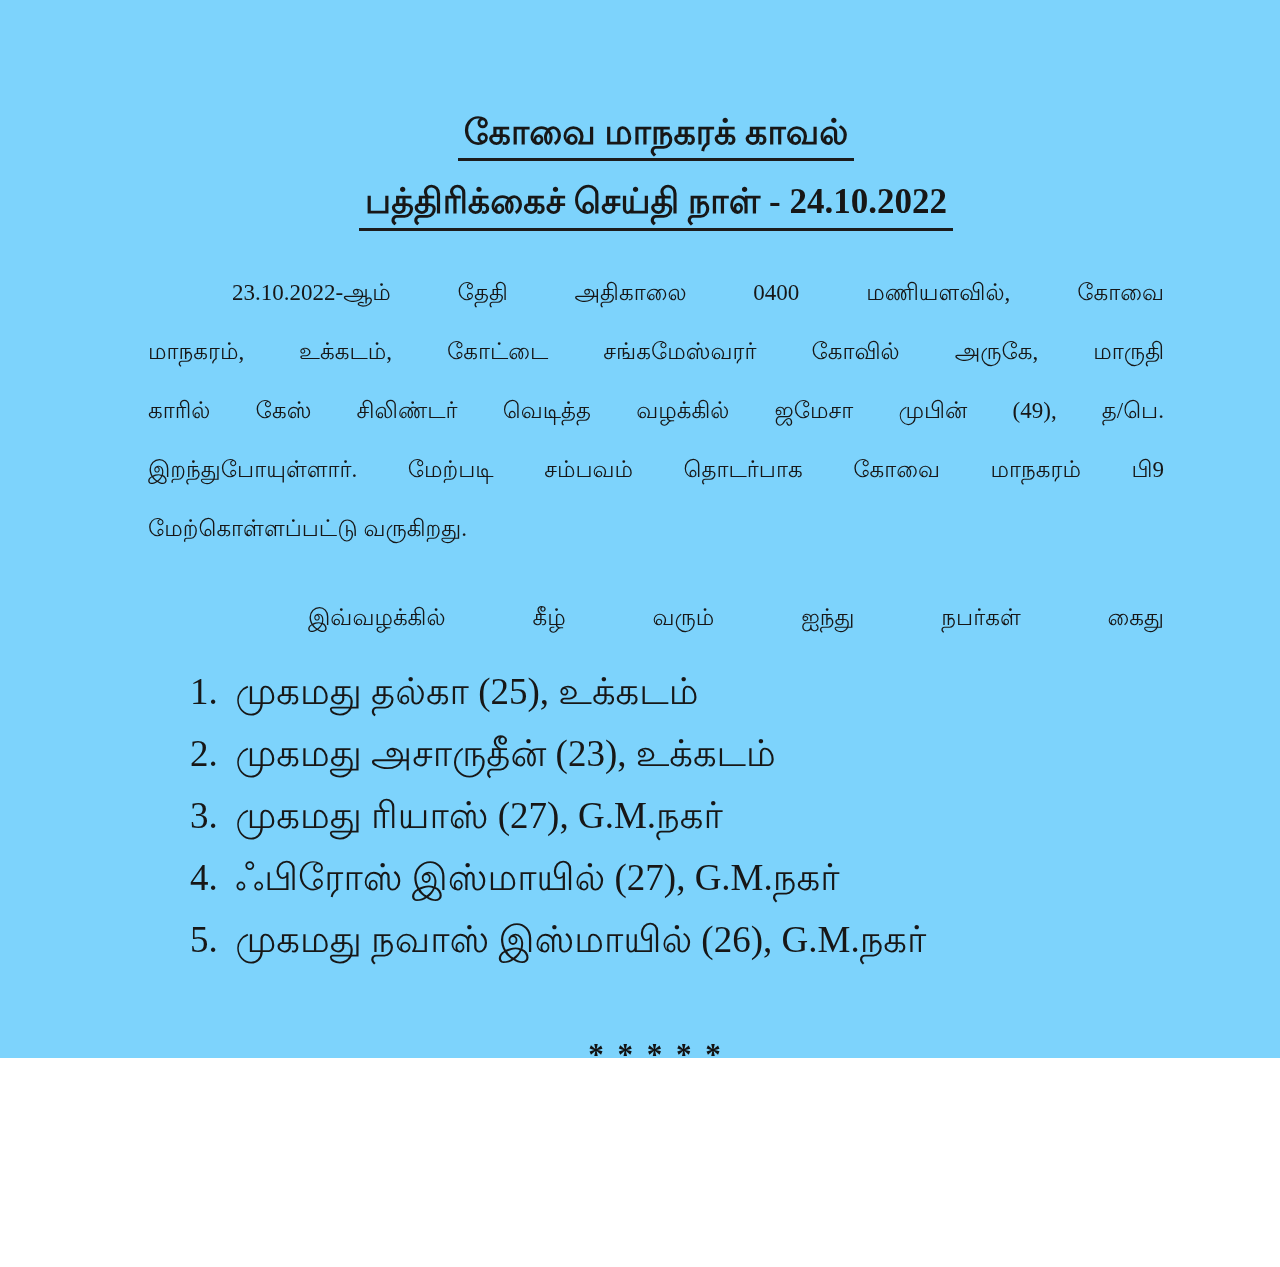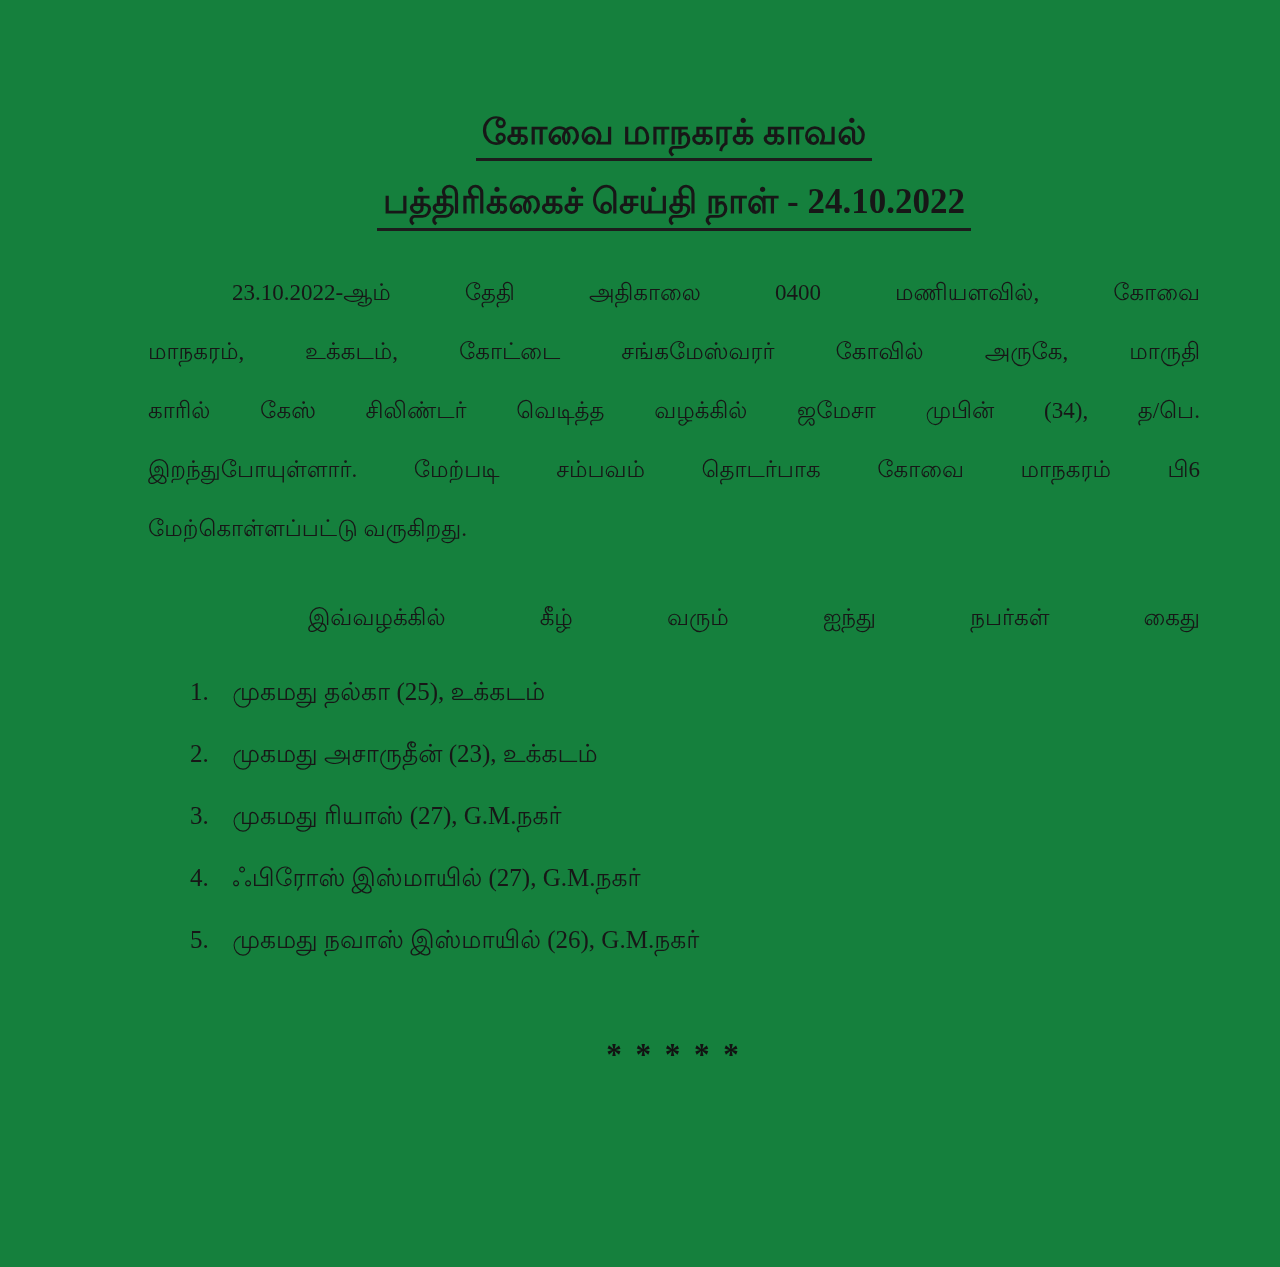--- a/index.html
+++ b/index.html
@@ -4,24 +4,24 @@
 <style>
   * { margin: 0; padding: 0; box-sizing: border-box; }
   html, body {
     width: 1280px;
     background: #ffffff;
     font-family: "Liberation Serif", "DejaVu Serif", serif;
   }
   .sheet {
     position: relative;
     width: 1280px;
-    height: 1267px;
-    background: #15803d;
+    height: 1058px;
+    background: #7dd3fc;
     color: #171717;
-    padding: 112px 80px 0 148px;
+    padding: 112px 116px 0 148px;
     overflow: hidden;
   }
   
   .heading {
     text-align: center;
     font-weight: bold;
     font-size: 35px;
     line-height: 1.18;
   }
   .heading .ul {
@@ -51,21 +51,21 @@
     justify-content: space-between;
     height: 59px;
     line-height: 59px;
     padding-left: 160px;
     font-family: Liberation Serif, serif;
   }
   
   .arrest-list {
     margin-top: 14px;
     padding-left: 42px;
-    font-size: 25px;
+    font-size: 37px;
   }
   .arrest-list .row {
     height: 62px;
     line-height: 62px;
     white-space: nowrap;
   }
   .arrest-list .num {
     display: inline-block;
     min-width: 36px;
   }
@@ -88,22 +88,22 @@
     <span class="ul">கோவை மாநகரக் காவல்</span>
   </div>
 
   <div class="heading heading-subtitle">
     <span class="ul">பத்திரிக்கைச் செய்தி நாள் - 24.10.2022</span>
   </div>
 
   <div class="para">
     <div class="line first">23.10.2022-ஆம் தேதி அதிகாலை 0400 மணியளவில், கோவை</div>
     <div class="line">மாநகரம், உக்கடம், கோட்டை சங்கமேஸ்வரர் கோவில் அருகே, மாருதி</div>
-    <div class="line">காரில் கேஸ் சிலிண்டர் வெடித்த வழக்கில் ஜமேசா முபின் (34), த/பெ.</div>
-    <div class="line">இறந்துபோயுள்ளார். மேற்படி சம்பவம் தொடர்பாக கோவை மாநகரம் பி6</div>
+    <div class="line">காரில் கேஸ் சிலிண்டர் வெடித்த வழக்கில் ஜமேசா முபின் (49), த/பெ.</div>
+    <div class="line">இறந்துபோயுள்ளார். மேற்படி சம்பவம் தொடர்பாக கோவை மாநகரம் பி9</div>
     <div class="line last">மேற்கொள்ளப்பட்டு வருகிறது.</div>
   </div>
 
   <div class="para para-arrest">
     <div class="spread-line">
       <span>இவ்வழக்கில்</span>
       <span>கீழ்</span>
       <span>வரும்</span>
       <span>ஐந்து</span>
       <span>நபர்கள்</span>

